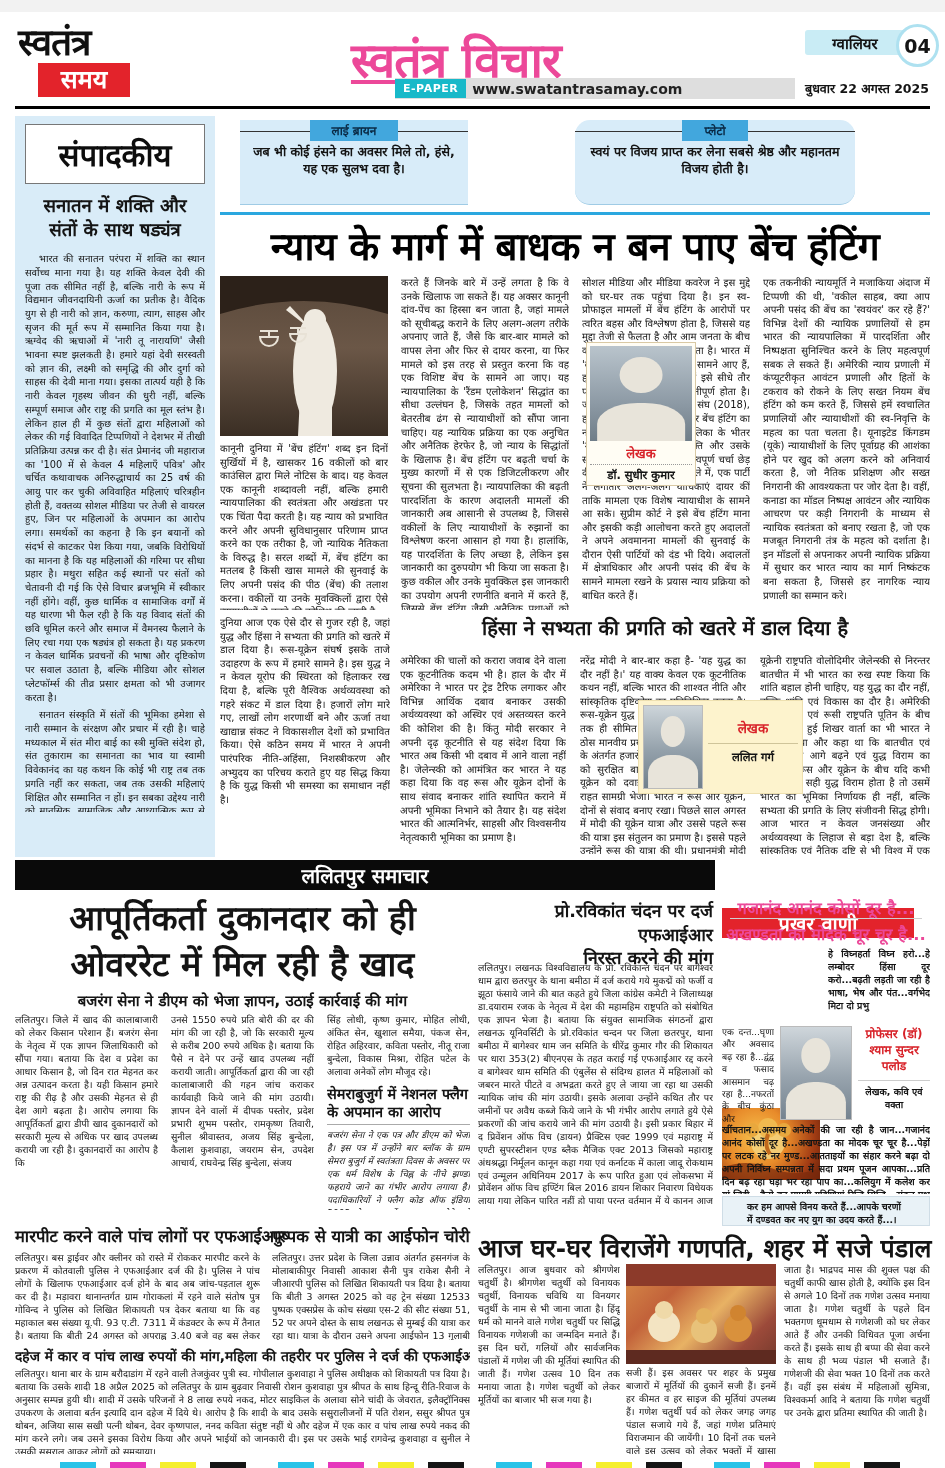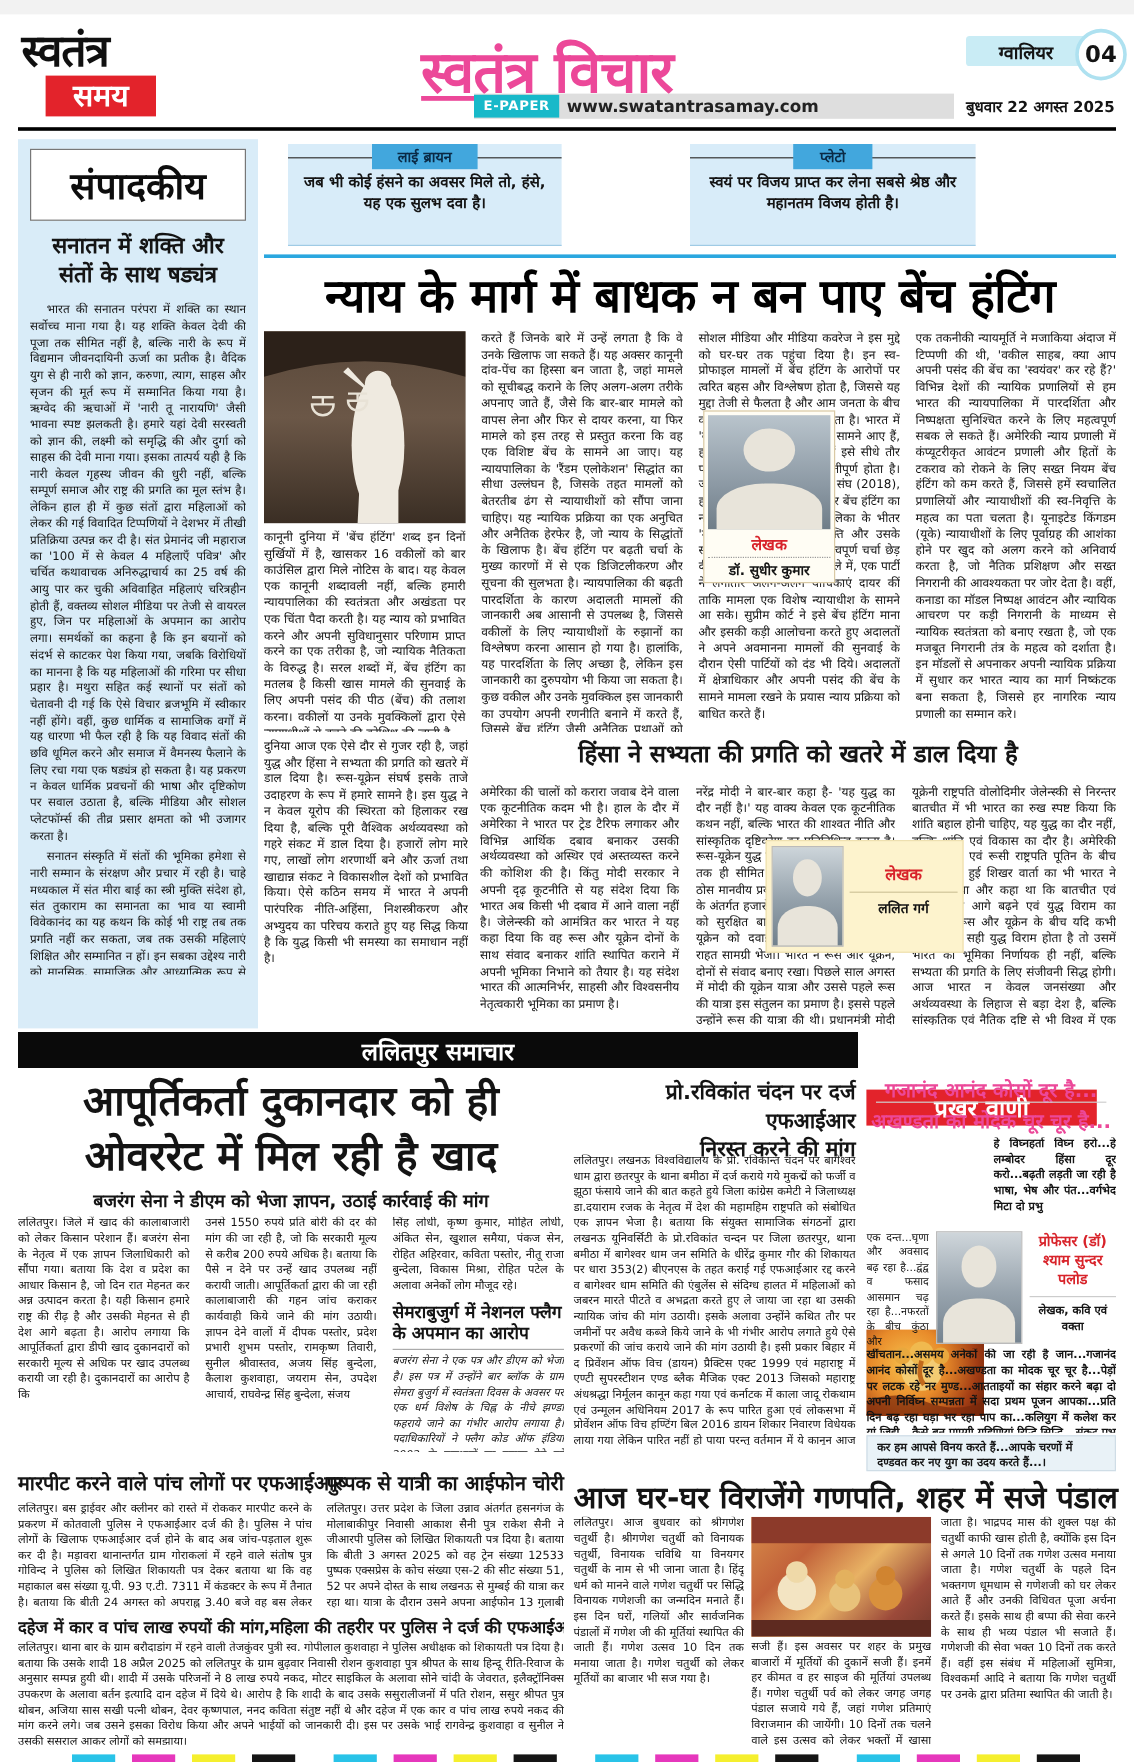--- a/index.html
+++ b/index.html
@@ -77,21 +77,21 @@
 
   
   .pv-head{color:#ec4899;font-size:16.5px;font-weight:900;text-align:center;white-space:nowrap;}
   .pv-rule{border-bottom:1px solid #cfcfcf;}
   .ganesh-photo{background:radial-gradient(circle at 35% 40%,#f7c14d 0%,#e88b2a 40%,#a33d14 75%,#5e1c08 100%);position:relative;overflow:hidden;}
   .market-photo{background:linear-gradient(135deg,#d98f4a 0%,#c2623a 30%,#e8b264 55%,#9c4a3a 80%,#73392c 100%);position:relative;overflow:hidden;}
   .pv-author{display:flex;gap:6px;}
   .pv-author .ph{width:70px;height:92px;background:linear-gradient(180deg,#cfd6db,#97a3ad 55%,#75838f);border:1px solid #bbb;flex:none;position:relative;overflow:hidden;}
   .pv-name{color:#d8232a;font-size:12px;font-weight:900;text-align:center;line-height:1.35;}
   .pv-title{font-size:9.5px;font-weight:700;text-align:center;border-top:1px solid #ccc;margin-top:5px;padding-top:4px;}
-  .light-box{background:#e9f2f7;border:1px solid #cfdde6;padding:4px 8px;box-sizing:border-box;}
+  .light-box{background:#e9f2f7;border:1px solid #cfdde6;padding:4px 24px;box-sizing:border-box;}
 
   
   .cmyk{display:flex;justify-content:space-between;}
   .cmyk-g{display:flex;gap:14px;}
   .cmyk i{display:block;width:36px;height:8px;}
   .c-c{background:#29c3e8;} .c-m{background:#e637bc;} .c-y{background:#f5ef2e;} .c-k{background:#151515;}
 </style>
 </head>
 <body>
 
@@ -122,21 +122,21 @@
       <p>भारत की सनातन परंपरा में शक्ति का स्थान सर्वोच्च माना गया है। यह शक्ति केवल देवी की पूजा तक सीमित नहीं है, बल्कि नारी के रूप में विद्यमान जीवनदायिनी ऊर्जा का प्रतीक है। वैदिक युग से ही नारी को ज्ञान, करुणा, त्याग, साहस और सृजन की मूर्त रूप में सम्मानित किया गया है। ऋग्वेद की ऋचाओं में 'नारी तू नारायणि' जैसी भावना स्पष्ट झलकती है। हमारे यहां देवी सरस्वती को ज्ञान की, लक्ष्मी को समृद्धि की और दुर्गा को साहस की देवी माना गया। इसका तात्पर्य यही है कि नारी केवल गृहस्थ जीवन की धुरी नहीं, बल्कि सम्पूर्ण समाज और राष्ट्र की प्रगति का मूल स्तंभ है। लेकिन हाल ही में कुछ संतों द्वारा महिलाओं को लेकर की गई विवादित टिप्पणियों ने देशभर में तीखी प्रतिक्रिया उत्पन्न कर दी है। संत प्रेमानंद जी महाराज का '100 में से केवल 4 महिलाएँ पवित्र' और चर्चित कथावाचक अनिरुद्धाचार्य का 25 वर्ष की आयु पार कर चुकी अविवाहित महिलाएं चरित्रहीन होती हैं, वक्तव्य सोशल मीडिया पर तेजी से वायरल हुए, जिन पर महिलाओं के अपमान का आरोप लगा। समर्थकों का कहना है कि इन बयानों को संदर्भ से काटकर पेश किया गया, जबकि विरोधियों का मानना है कि यह महिलाओं की गरिमा पर सीधा प्रहार है। मथुरा सहित कई स्थानों पर संतों को चेतावनी दी गई कि ऐसे विचार ब्रजभूमि में स्वीकार नहीं होंगे। वहीं, कुछ धार्मिक व सामाजिक वर्गों में यह धारणा भी फैल रही है कि यह विवाद संतों की छवि धूमिल करने और समाज में वैमनस्य फैलाने के लिए रचा गया एक षड्यंत्र हो सकता है। यह प्रकरण न केवल धार्मिक प्रवचनों की भाषा और दृष्टिकोण पर सवाल उठाता है, बल्कि मीडिया और सोशल प्लेटफॉर्म्स की तीव्र प्रसार क्षमता को भी उजागर करता है।</p>
       <p>सनातन संस्कृति में संतों की भूमिका हमेशा से नारी सम्मान के संरक्षण और प्रचार में रही है। चाहे मध्यकाल में संत मीरा बाई का स्त्री मुक्ति संदेश हो, संत तुकाराम का समानता का भाव या स्वामी विवेकानंद का यह कथन कि कोई भी राष्ट्र तब तक प्रगति नहीं कर सकता, जब तक उसकी महिलाएं शिक्षित और सम्मानित न हों। इन सबका उद्देश्य नारी को मानसिक, सामाजिक और आध्यात्मिक रूप से ऊंचा उठाना रहा। आज के समय में भारत जैसे परंपरागत समाज में महिला देह की प्रगति का सबसे महत्वपूर्ण कारक है। उनकी गरिमा की रक्षा करना हम सबका परम दायित्व है।</p>
     </div>
   </div>
 
   <div class="abs quote-card" style="left:240px;top:108px;width:228px;height:84px;">
     <div class="quote-tab">लाई ब्रायन</div>
     <div class="quote-line"></div>
     <div class="quote-text">जब भी कोई हंसने का अवसर मिले तो, हंसे, यह एक सुलभ दवा है।</div>
   </div>
-  <div class="abs quote-card" style="left:575px;top:108px;width:238px;height:84px;">
+  <div class="abs quote-card" style="left:575px;top:108px;width:280px;height:84px;border-radius:15px;">
     <div class="quote-tab">प्लेटो</div>
     <div class="quote-line"></div>
     <div class="quote-text">स्वयं पर विजय प्राप्त कर लेना सबसे श्रेष्ठ और महानतम विजय होती है।</div>
   </div>
 
   <div class="abs blue-rule" style="left:220px;top:200px;width:710px;"></div>
 
   <div class="abs main-head" style="left:220px;top:206px;width:710px;">न्याय के मार्ग में बाधक न बन पाए बेंच हंटिंग</div>
 
   <div class="abs photo-frame" style="left:220px;top:264px;width:168px;height:160px;">

